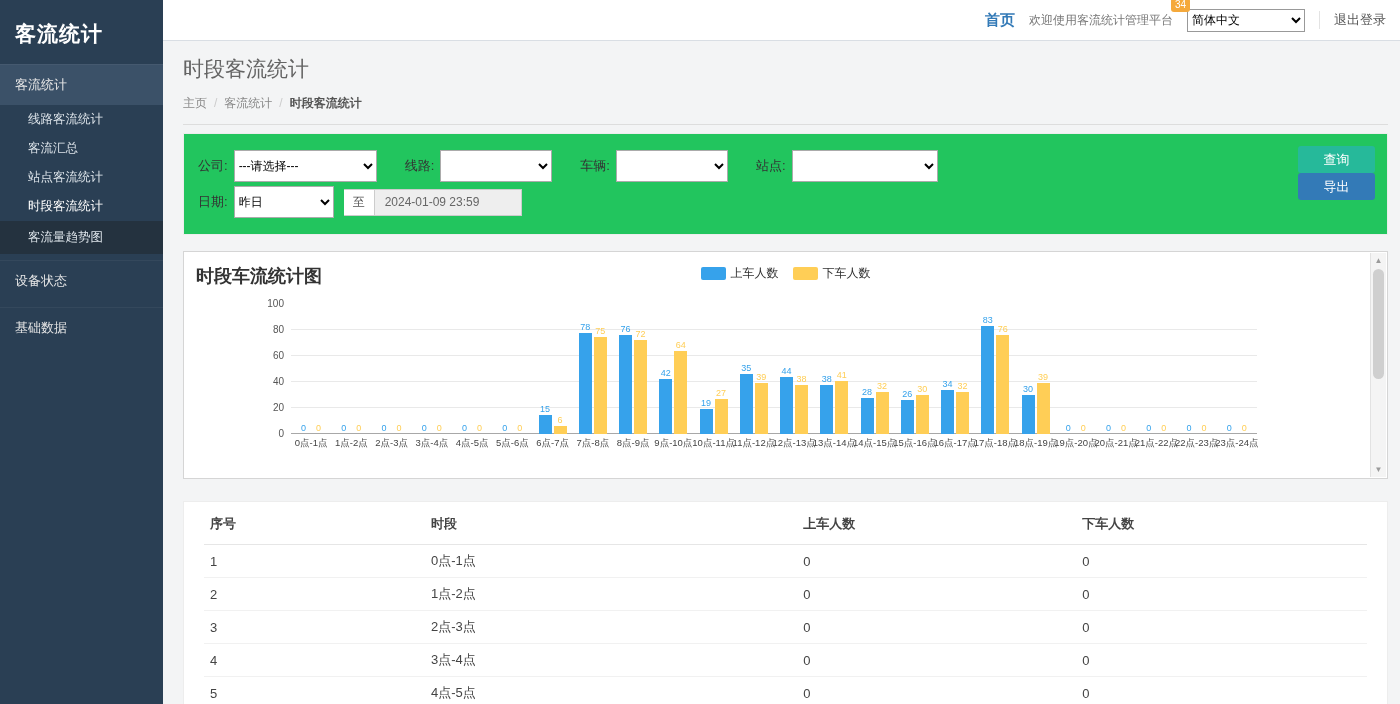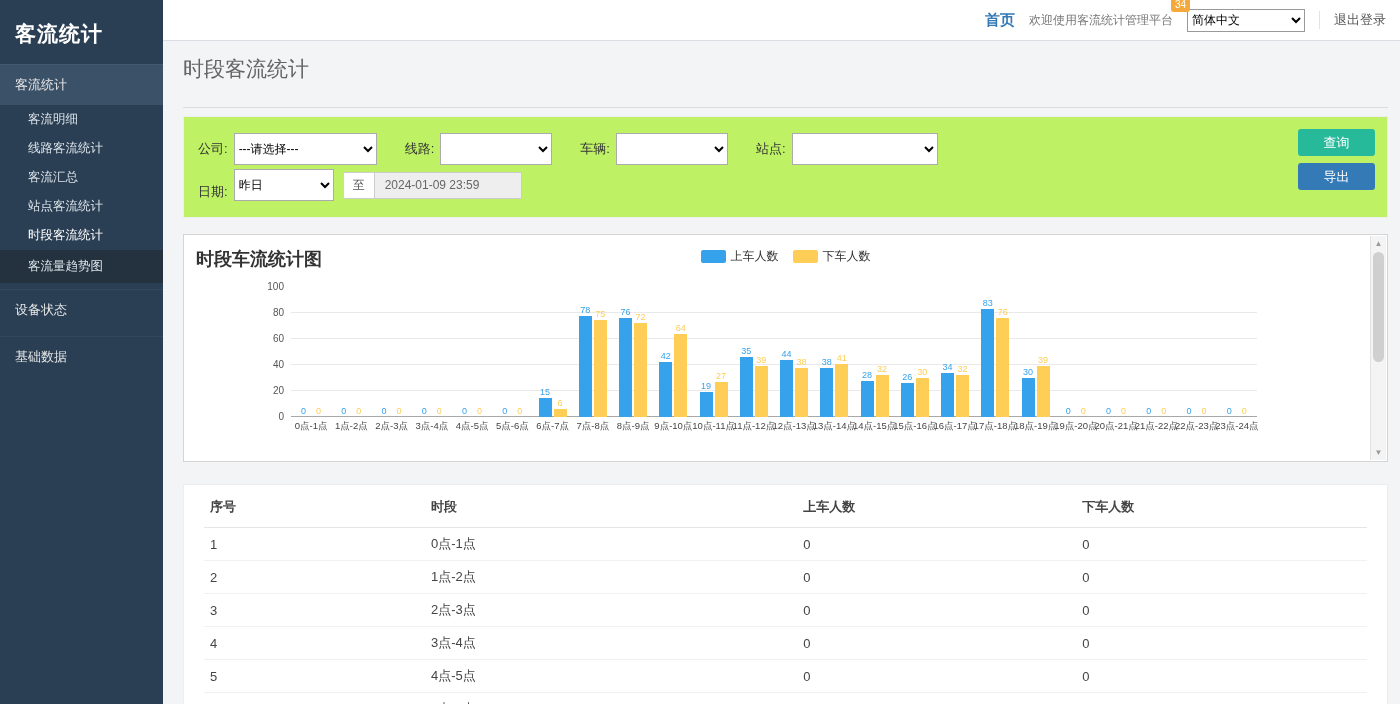--- a/index.html
+++ b/index.html
@@ -34,33 +34,33 @@
 
   .content { flex:1; overflow:hidden; padding:0 12px 0 20px; }
   .page-head { padding:14px 0 12px; border-bottom:1px solid #DDDDDD; }
   .page-title { font-size:21px; color:#646464; font-weight:normal; margin-bottom:12px; }
   .breadcrumb { font-size:12px; color:#999; }
   .breadcrumb .sep { margin:0 7px; color:#CCC; }
   .breadcrumb .crumb { color:#888; cursor:pointer; }
   .breadcrumb .current { color:#555; font-weight:bold; }
 
   
-  .filter-card { background:#bef264; margin-top:8px; padding:12px 100px 12px 14px; position:relative; border:1px solid #EDEDED; }
+  .filter-card { background:#22c55e; margin-top:8px; padding:12px 100px 12px 14px; position:relative; border:1px solid #EDEDED; }
   .filter-row { display:flex; align-items:center; margin:4px 0; }
   .flabel { font-size:13px; color:#333; margin-right:6px; }
   .fgroup { display:flex; align-items:center; margin-right:28px; }
   select.fsel { height:32px; font-size:12px; border:1px solid #ABABAB; background:#fff; }
   .sel-company { width:143px; }
   .sel-line { width:112px; }
   .sel-vehicle { width:112px; }
   .sel-station { width:146px; }
   .sel-date { width:100px; }
   .dinput { height:27px; width:148px; background:#EEEEEE; border:1px solid #CCCCCC; font-size:12px; color:#666; padding:0 10px; }
   .addon { height:27px; line-height:25px; padding:0 9px; border:1px solid #CCCCCC; border-left:none; border-right:none; background:#FFF; font-size:12px; color:#555; }
-  .actions { position:absolute; right:12px; top:12px; display:flex; flex-direction:column; gap:7px; }
+  .actions { position:absolute; right:12px; top:12px; display:flex; flex-direction:column; }
   .btn { width:77px; height:27px; border:none; border-radius:3px; color:#fff; font-size:13px; cursor:pointer; }
   .btn-query { background:#26B99A; }
   .btn-export { background:#337AB7; }
 
   
   .chart-card { background:#fff; border:1px solid #D5D5D5; margin-top:16px; position:relative; height:228px; padding:12px 30px 6px 12px; }
   .chart-title { font-size:18px; font-weight:bold; color:#333; }
   .legend { position:absolute; top:13px; left:50%; transform:translateX(-50%); display:flex; gap:14px; font-size:12px; color:#333; }
   .legend-item { display:flex; align-items:center; cursor:pointer; }
   .swatch { width:25px; height:13px; display:inline-block; margin-right:5px; border-radius:2px; }
@@ -95,21 +95,20 @@
 </head>
 <body>
 
 <div class="app">
 
   <aside class="sidebar">
     <div class="brand">客流统计</div>
     <nav id="sidebar-menu">
         <div class="menu-section open">客流统计</div>
         <ul class="submenu">
-          <li>客流明细</li>
           <li>线路客流统计</li>
           <li>客流汇总</li>
           <li>站点客流统计</li>
           <li class="active">时段客流统计</li>
           <li>客流量趋势图</li>
         </ul>
         <div class="menu-section plain">设备状态</div>
         <div class="menu-section plain">基础数据</div>
       </nav>
   </aside>
@@ -125,20 +124,23 @@
           <option>简体中文</option>
         </select>
       </span>
       <a class="logout">退出登录</a>
     </header>
 
     <div class="content">
 
       <div class="page-head">
         <h1 class="page-title">时段客流统计</h1>
+        <div class="breadcrumb">
+          <span class="crumb">主页</span><span class="sep">/</span><span class="crumb">客流统计</span><span class="sep">/</span><span class="current">时段客流统计</span>
+        </div>
       </div>
 
       <div class="filter-card">
         <div class="filter-row">
           <span class="fgroup">
             <span class="flabel">公司:</span>
             <select class="fsel sel-company">
               <option>---请选择---</option>
             </select>
           </span>
@@ -149,21 +151,21 @@
           <span class="fgroup">
             <span class="flabel">车辆:</span>
             <select class="fsel sel-vehicle"></select>
           </span>
           <span class="fgroup">
             <span class="flabel">站点:</span>
             <select class="fsel sel-station"></select>
           </span>
         </div>
         <div class="filter-row">
-          <span class="fgroup" style="margin-right:10px;align-items:flex-end;">
+          <span class="fgroup" style="margin-right:10px;">
             <span class="flabel">日期:</span>
             <select class="fsel sel-date">
               <option>昨日</option>
             </select>
           </span>
           <span class="addon">至</span>
           <input class="dinput" readonly="" value="2024-01-09 23:59" style="">
         </div>
         <div class="actions">
           <button class="btn btn-query">查询</button>

